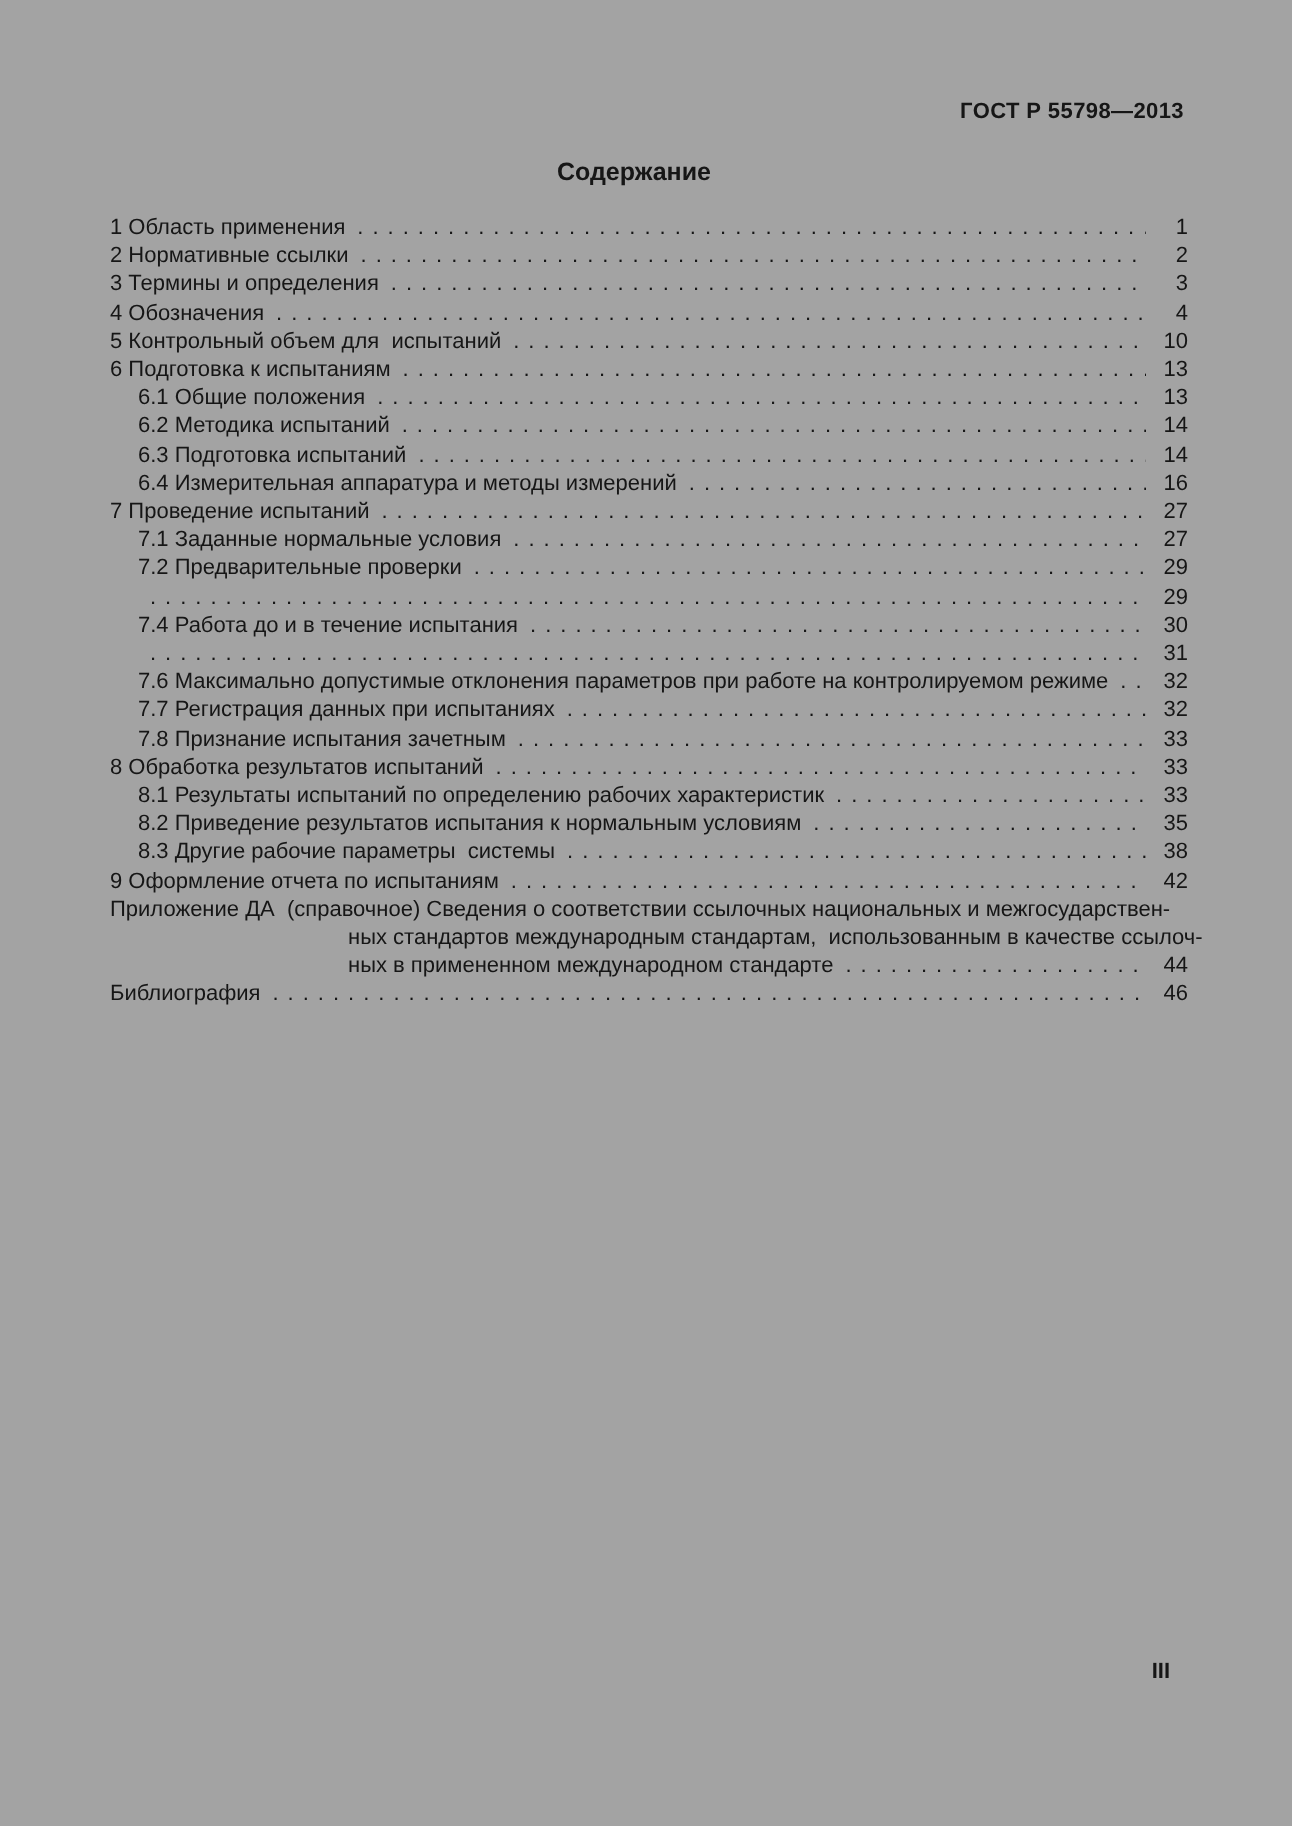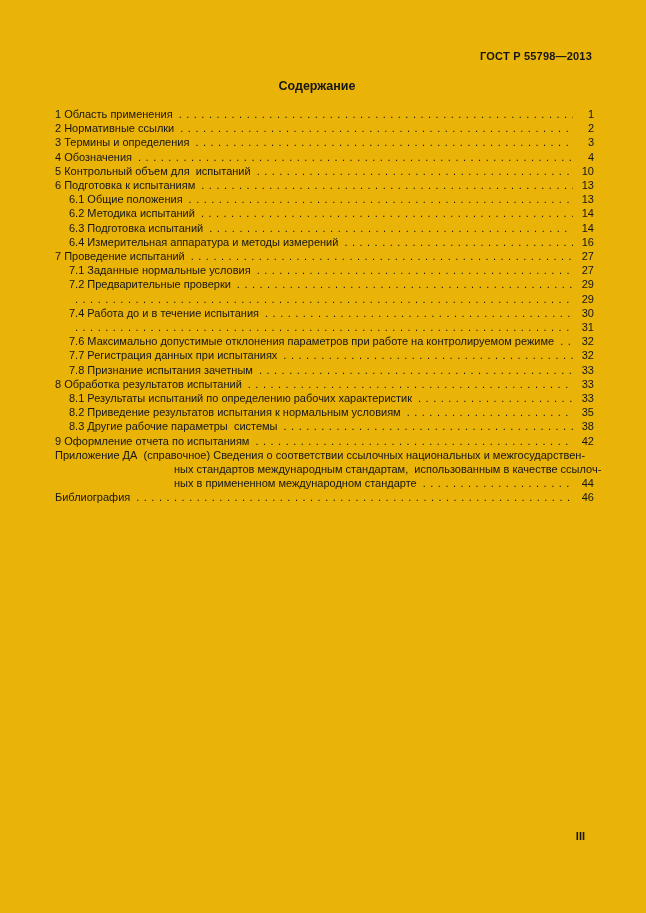--- a/index.html
+++ b/index.html
@@ -1,20 +1,20 @@
 <!DOCTYPE html>
 <html><head>
 <meta charset="utf-8">
 <style>
   html, body { margin: 0; padding: 0; background: #ffffff; }
   .page {
     position: relative;
     width: 646px;
     height: 913px;
-    background: #eab308;
+    background: #a3a3a3;
     font-family: "Liberation Sans", sans-serif;
     font-size: 11px;
     color: #161616;
     overflow: hidden;
   }
   .doc-header {
     position: absolute;
     top: 50px;
     right: 54px;
     font-weight: bold;

